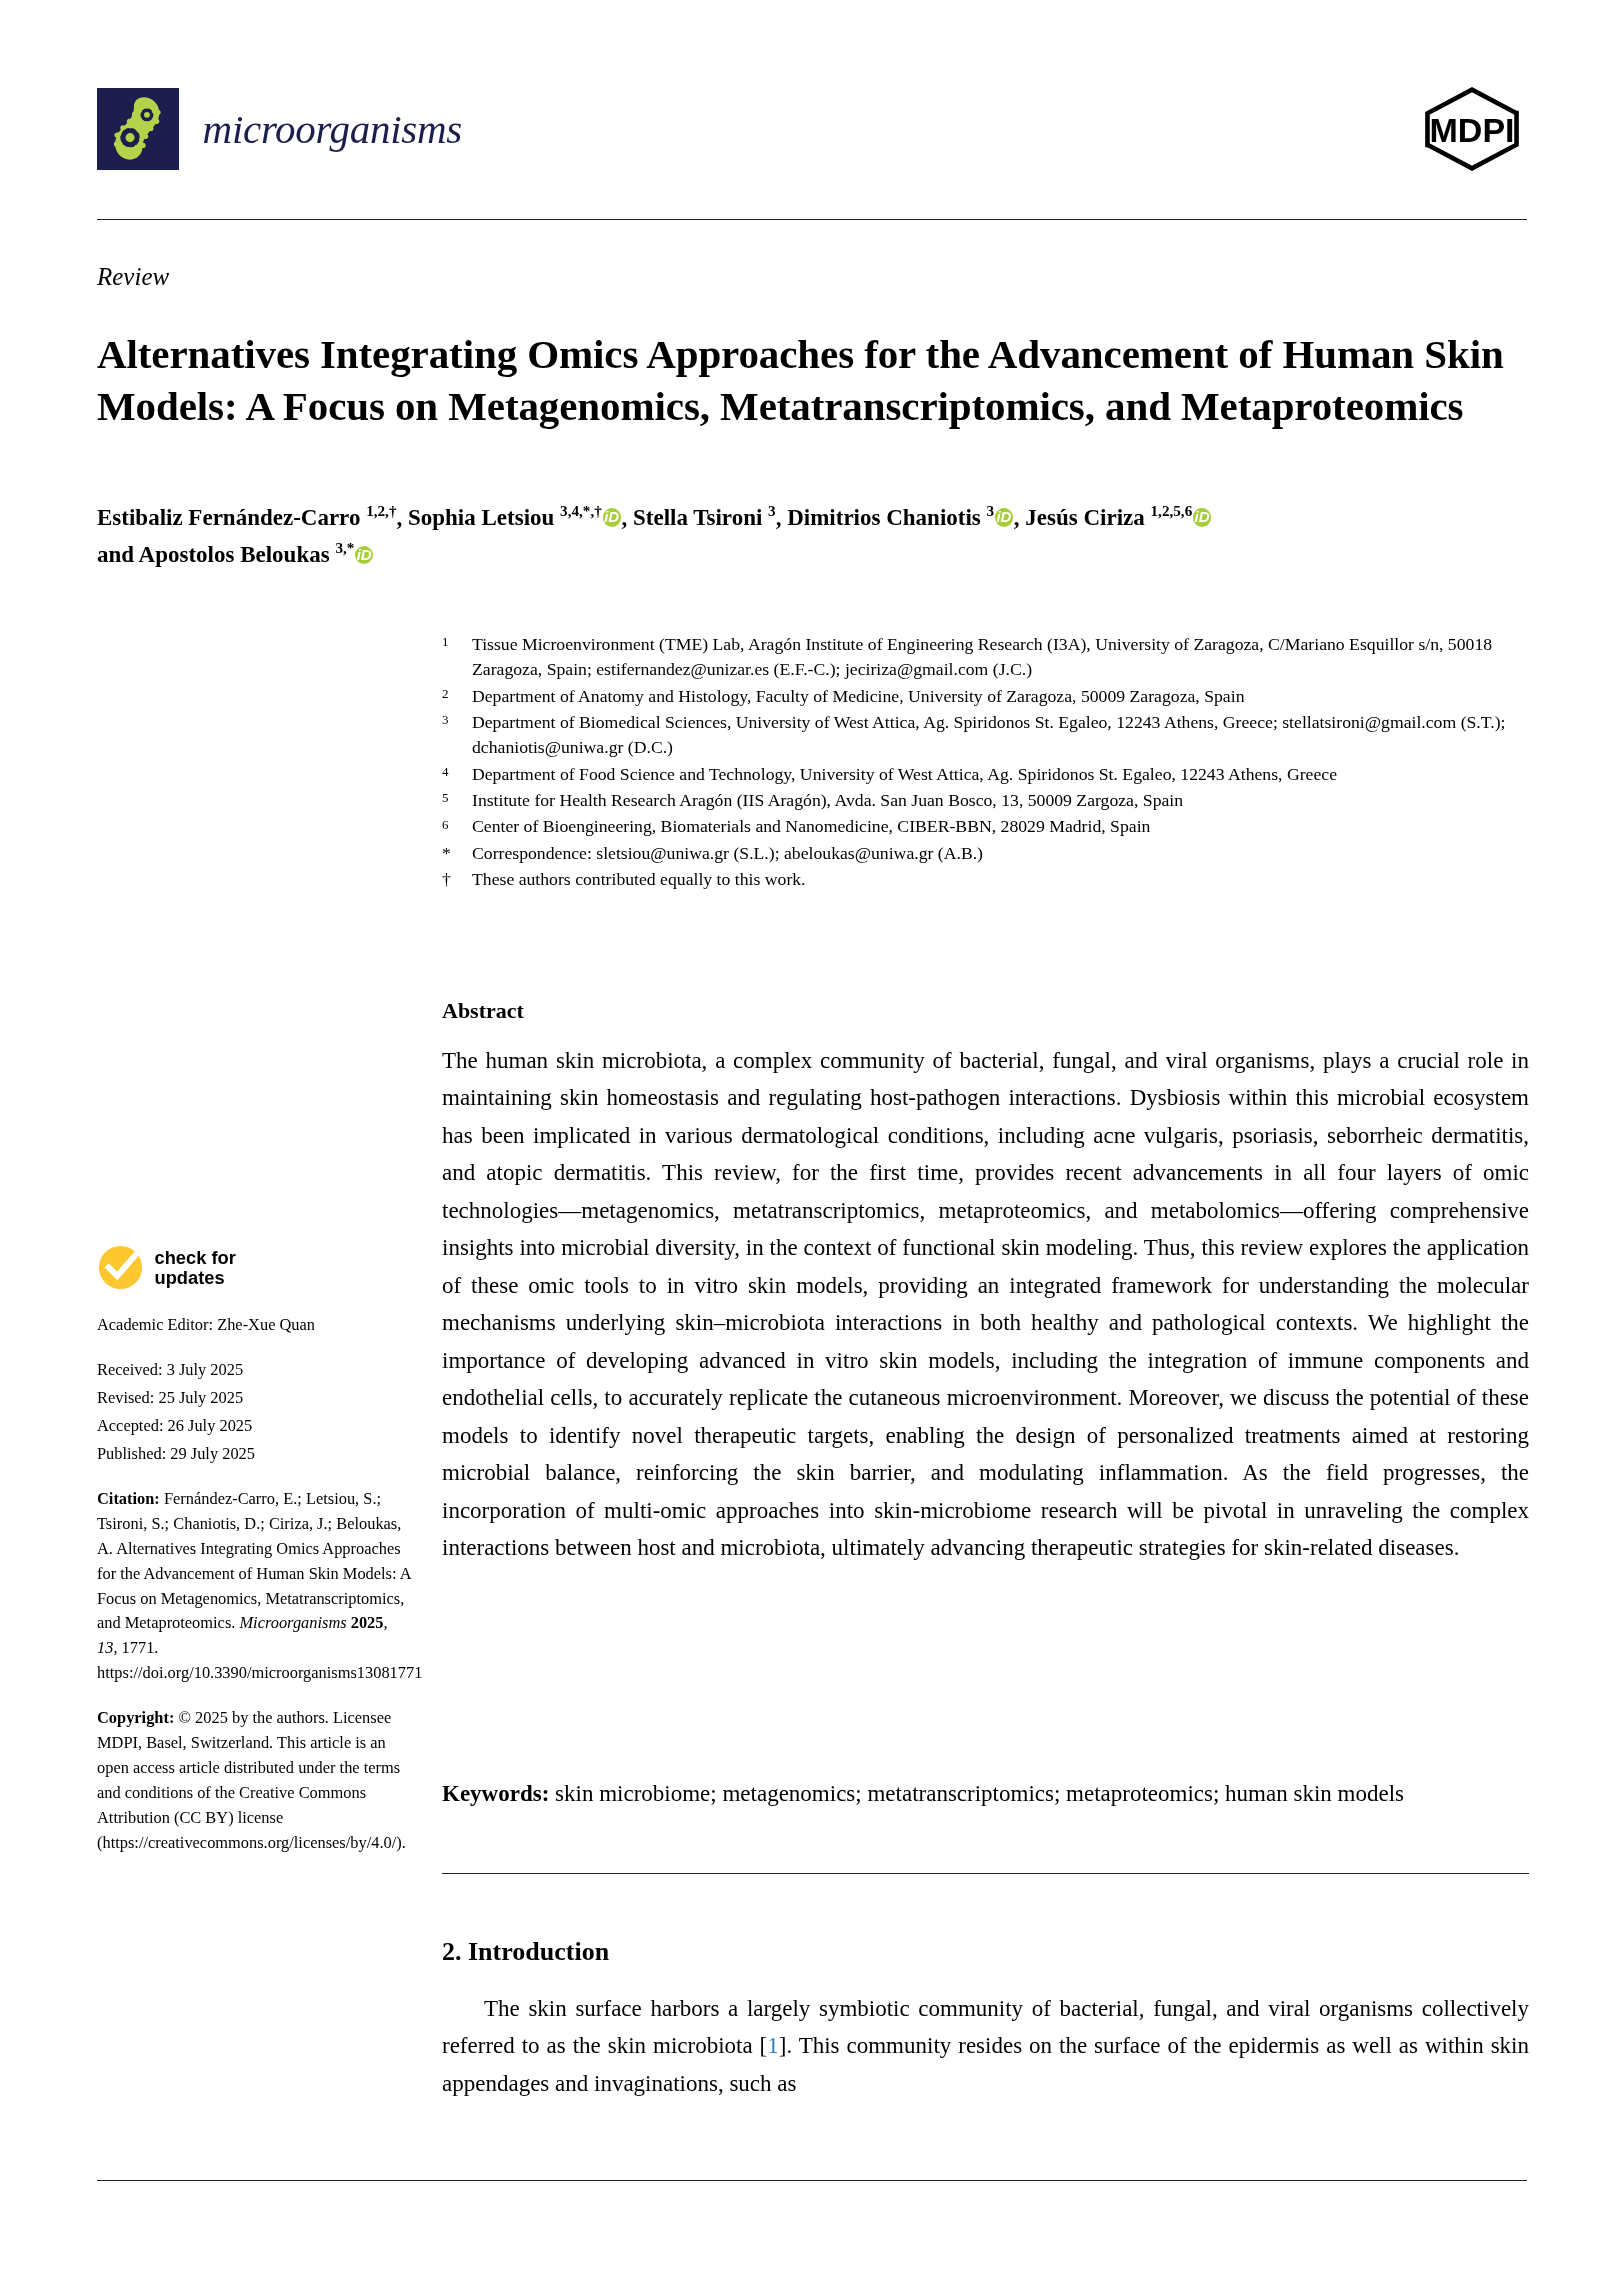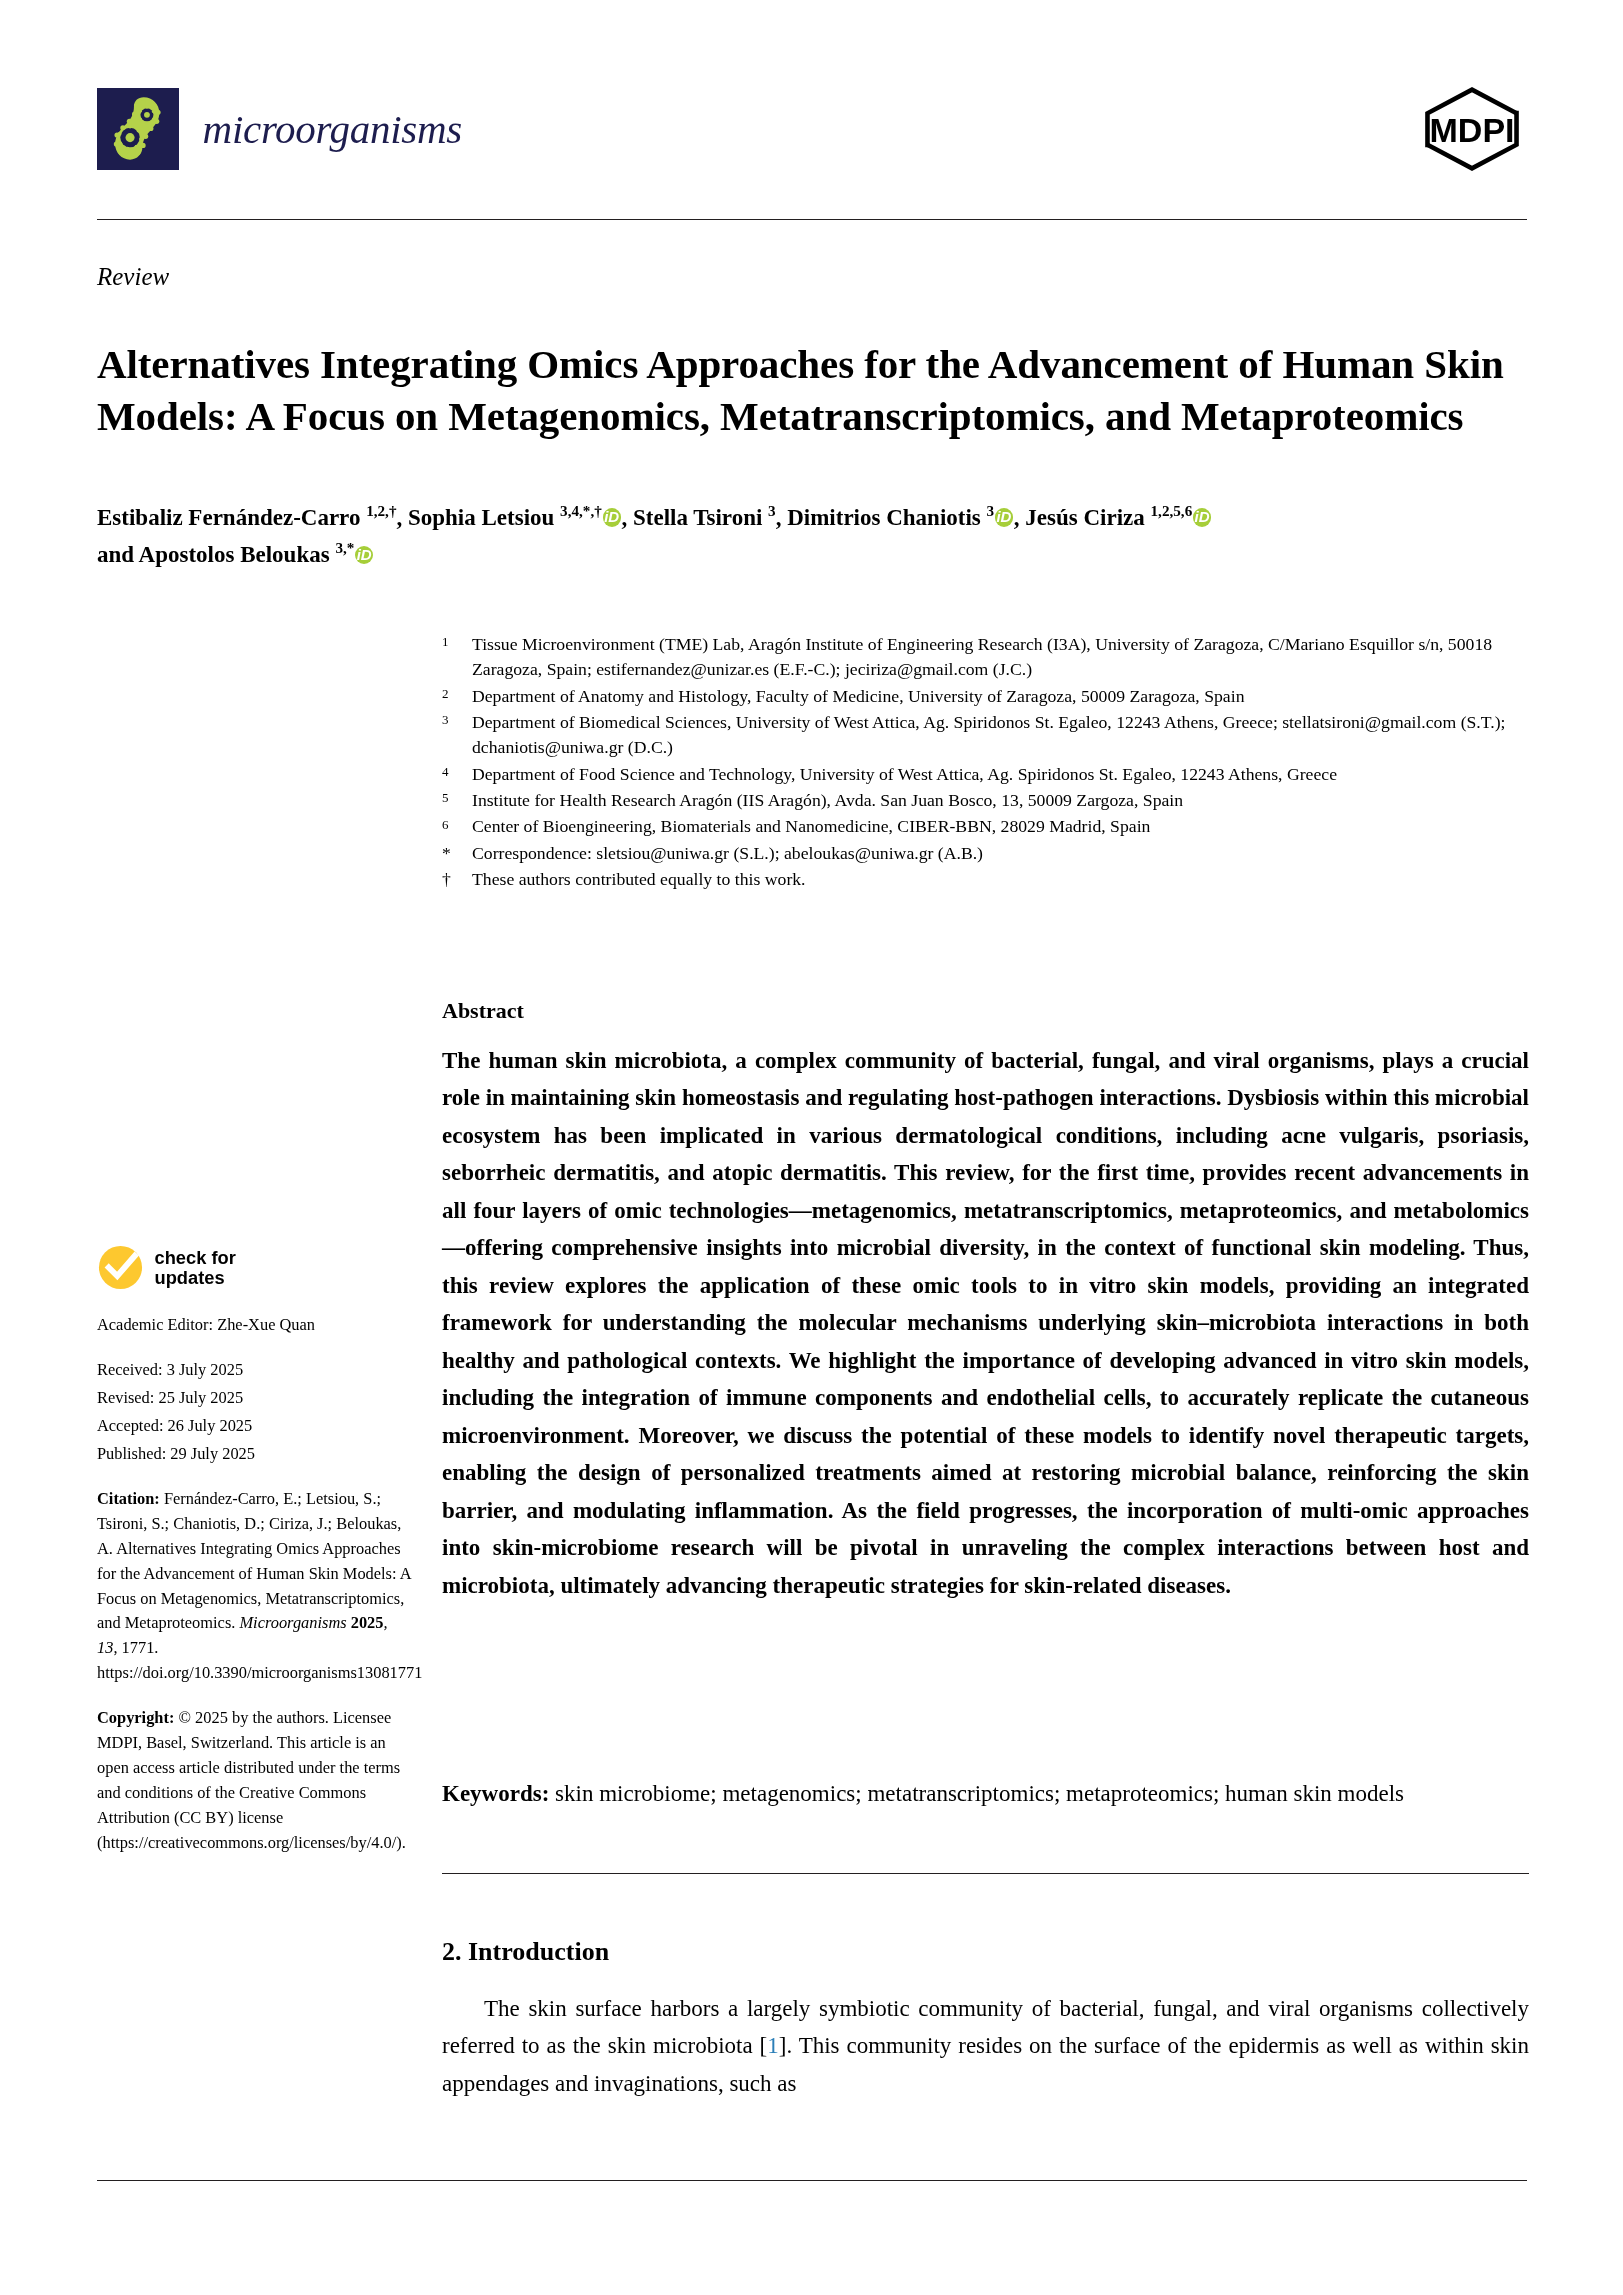--- a/index.html
+++ b/index.html
@@ -65,21 +65,21 @@
   
   .article-type {
     position: absolute;
     left: 97px; top: 263px;
     font-style: italic;
     font-size: 25px;
     color: #000;
   }
   .paper-title {
     position: absolute;
-    left: 97px; top: 312px;
+    left: 97px; top: 302px;
     width: 1433px;
     font-size: 41px;
     font-weight: bold;
     line-height: 1.25;
     letter-spacing: -0.1px;
   }
 
   .authors {
     position: absolute;
     left: 97px; top: 499px;
@@ -130,21 +130,20 @@
     font-size: 22px;
     font-weight: bold;
   }
   .abstract-body {
     position: absolute;
     left: 442px; top: 1042px;
     width: 1087px;
     font-size: 23px;
     line-height: 1.63;
     text-align: justify;
-    font-weight: bold;
   }
   .keywords {
     position: absolute;
     left: 442px; top: 1775px;
     width: 1087px;
     font-size: 23px;
     line-height: 1.63;
     text-align: justify;
   }
   .keywords b { font-weight: bold; }

